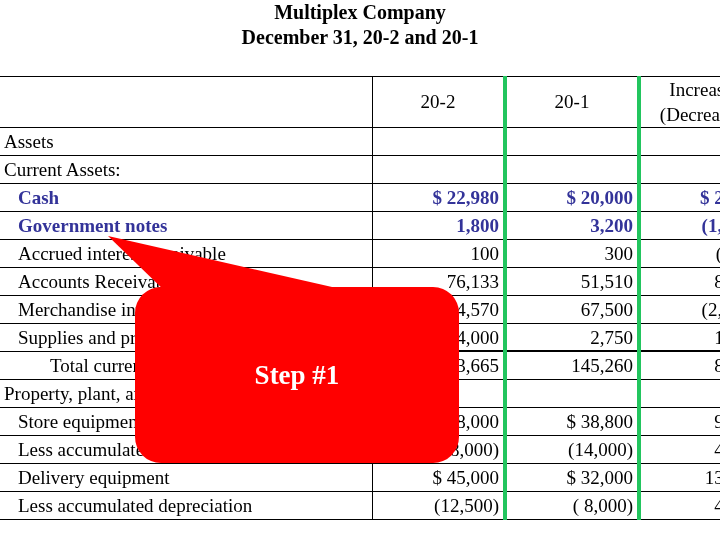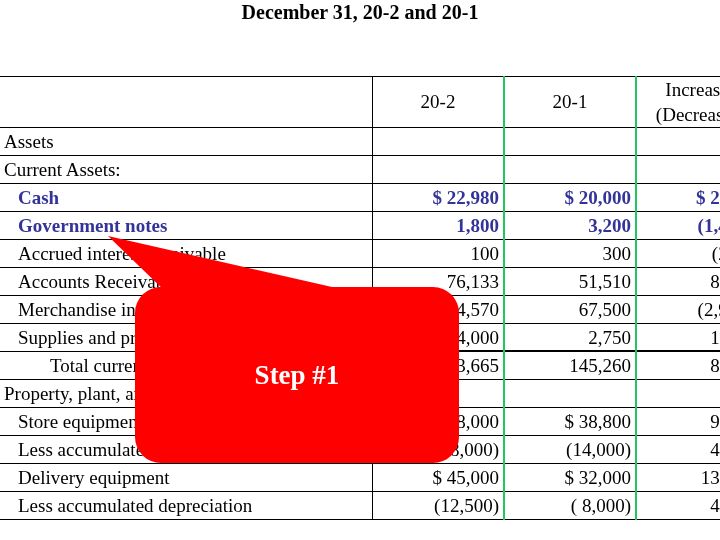--- a/index.html
+++ b/index.html
@@ -54,21 +54,21 @@
     white-space: nowrap;
   }
   #statement td.c-label {
     width: 364px;
     border-left: none;
     border-right: 1px solid #000000;
     text-align: left;
   }
   #statement td.c-num {
     width: 122px;
-    border-right: 2px solid #22c55e;
+    border-right: 4px solid #22c55e;
     text-align: right;
   }
   #statement td.c-last {
     width: 112px;
     border-right: none;
     text-align: right;
   }
   
   #statement tr:first-child td { border-top: 1px solid #000000; }
 
@@ -126,20 +126,21 @@
     justify-content: center;
     text-align: center;
     white-space: nowrap;
     gap: 20px;
   }
 </style>
 </head>
 <body>
 
 <div id="title-block">
+  <div class="tline">Multiplex Company</div>
   <div class="tline">December 31, 20-2 and 20-1</div>
 </div>
 
 <table id="statement">
   <tbody id="statement-body">
     <tr class="hdr-row">
       <td class="c-label"></td>
       <td class="c-num">
           <span class="hdr-center">20-2</span>
         </td>

